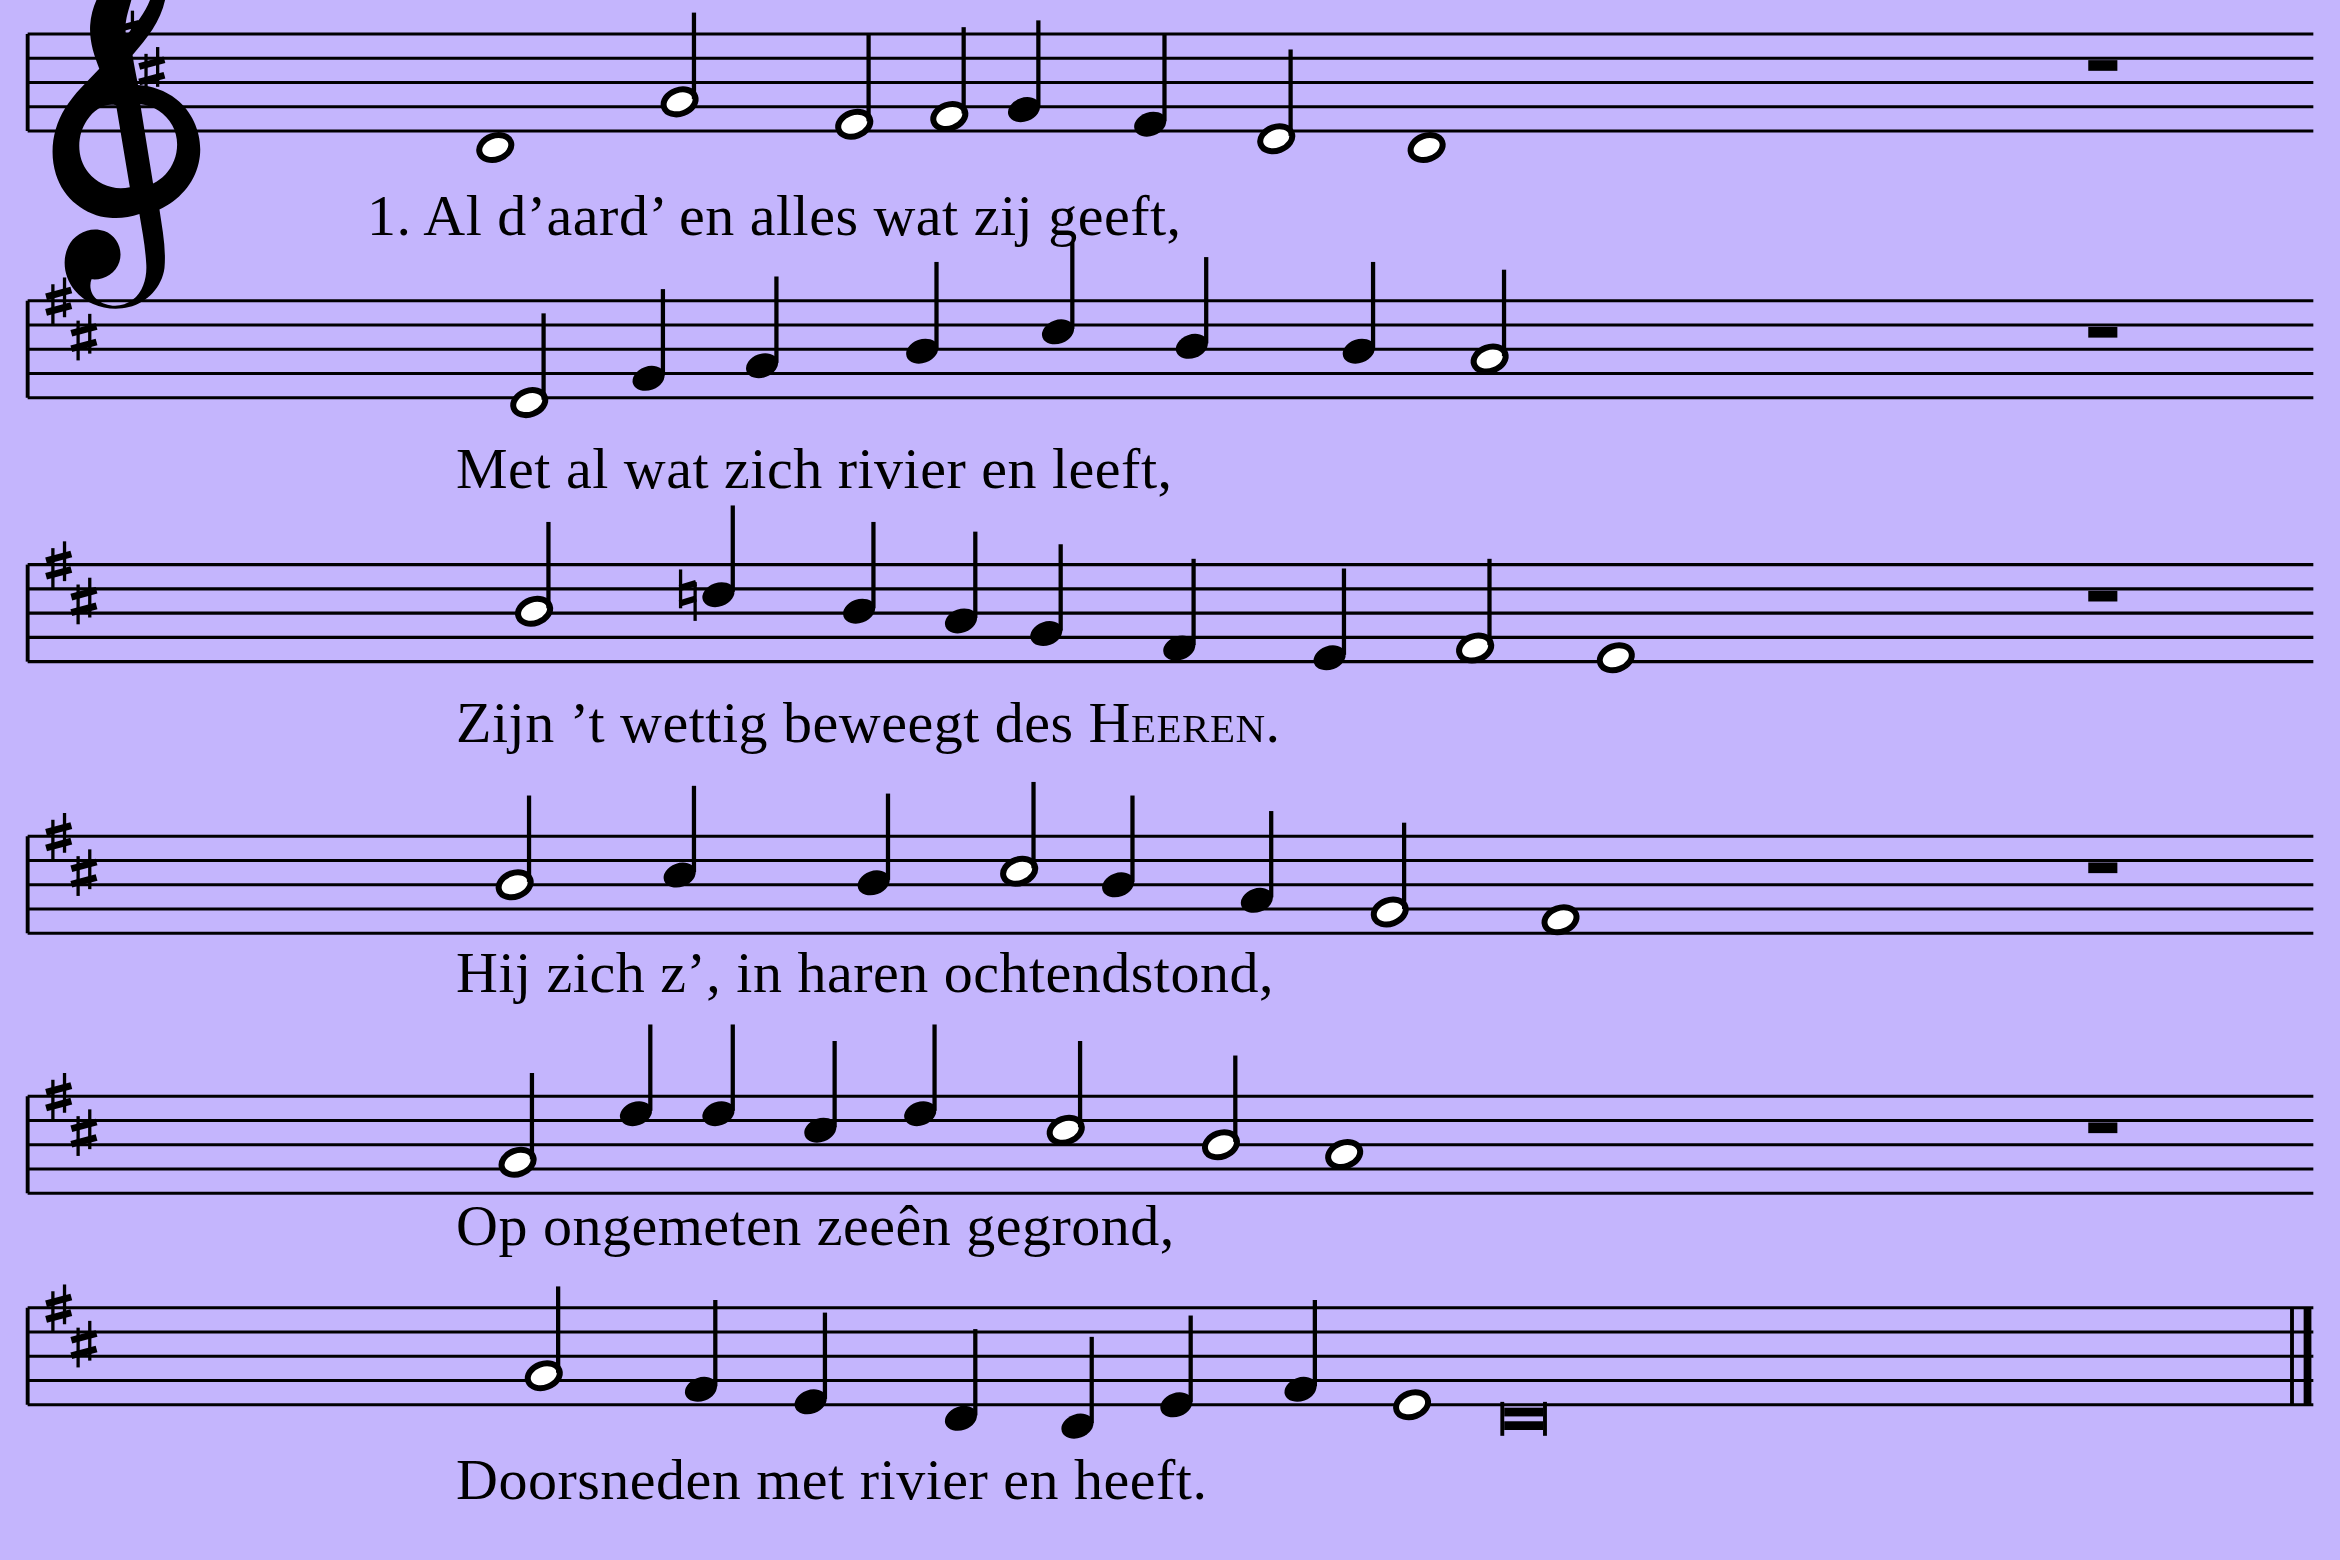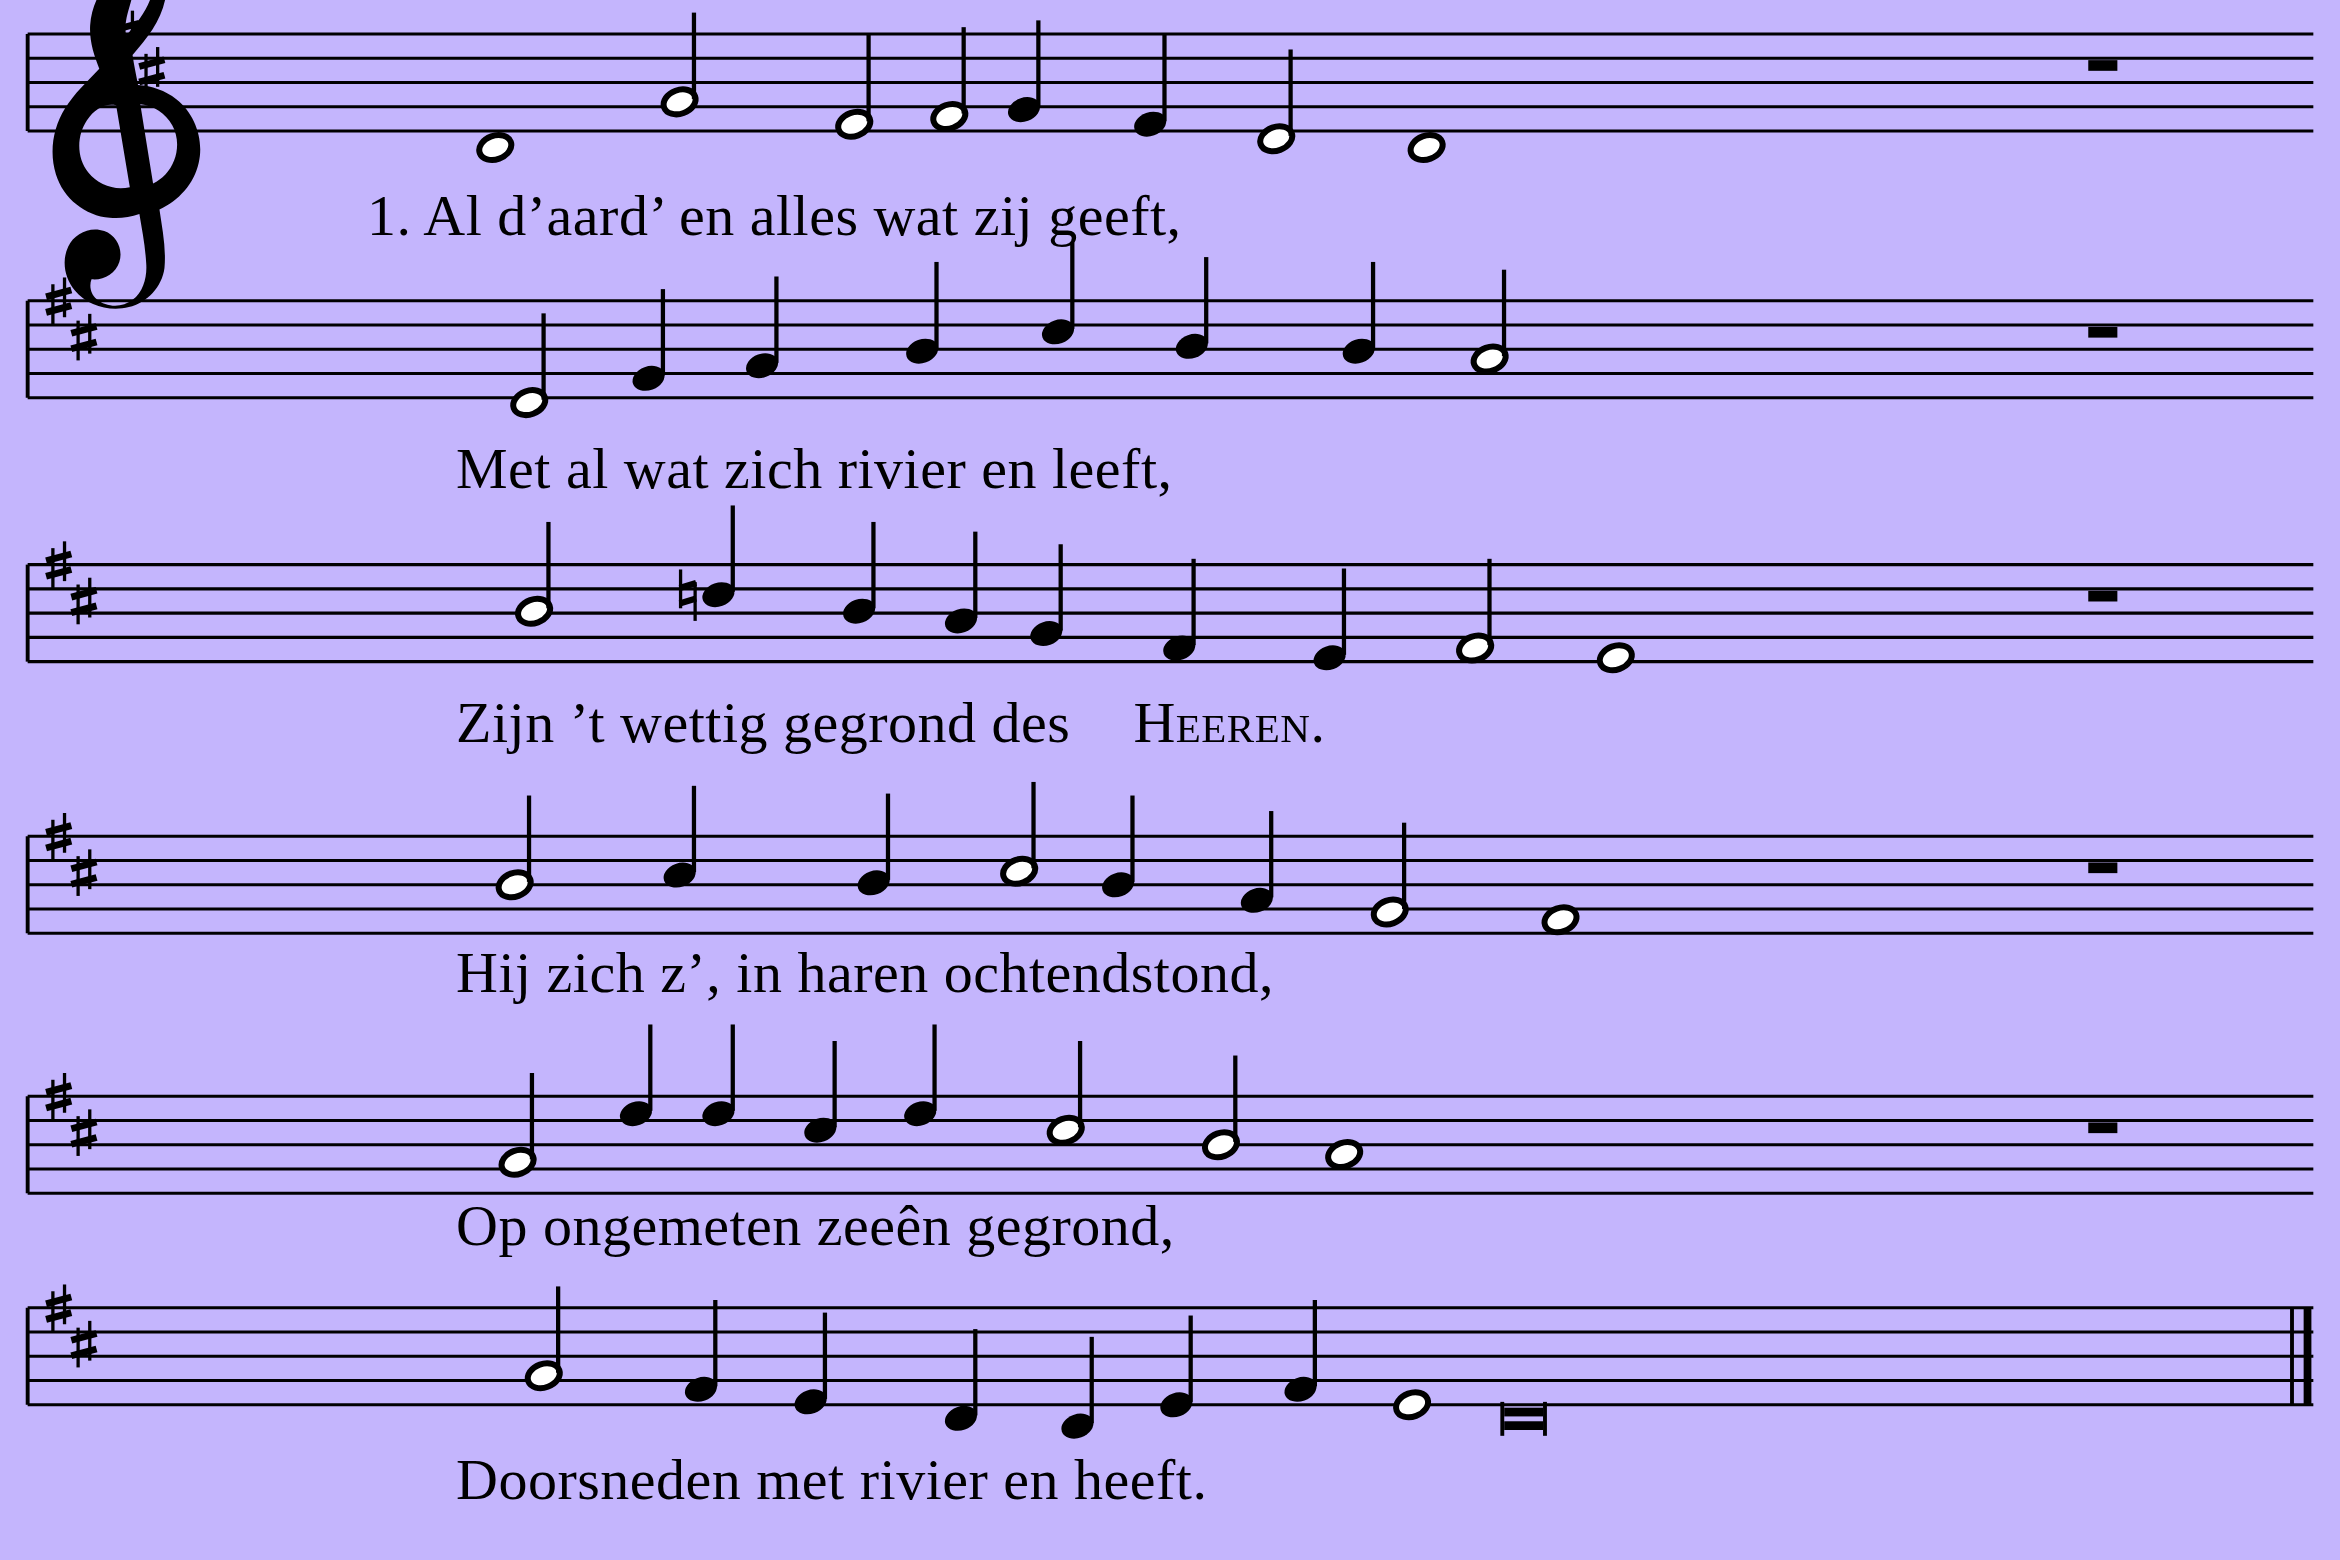--- a/index.html
+++ b/index.html
@@ -27,21 +27,20 @@
     white-space: nowrap;
   }
   .lyric-line {
     position: absolute;
     left: 0;
     width: 2341px;
     text-align: left;
   }
   .smallcaps {
     font-variant: small-caps;
-    margin-left: 48px;
   }
   svg { display: block; }
 </style>
 </head>
 <body>
 
 <div id="sheet">
   <svg id="score" width="2341" height="1560" viewBox="0 0 2412 1608" xmlns="http://www.w3.org/2000/svg">
       <g>
         <line x1="28" y1="35" x2="2384" y2="35" stroke="#000" stroke-width="3.2"></line>
@@ -396,18 +395,18 @@
           <line x1="1548" y1="1445" x2="1548" y2="1480" stroke="#000" stroke-width="4"></line>
           <line x1="1592" y1="1445" x2="1592" y2="1480" stroke="#000" stroke-width="4"></line>
         </g>
         <line x1="2362" y1="1348" x2="2362" y2="1448" stroke="#000" stroke-width="4"></line>
         <line x1="2378" y1="1348" x2="2378" y2="1448" stroke="#000" stroke-width="8"></line>
       </g>
     </svg>
 
   <div class="lyric lyric-line" style="top: 182px; padding-left: 367px;"><span>1. Al d’aard’ en alles wat zij geeft,</span></div>
   <div class="lyric lyric-line" style="top: 435px; padding-left: 456px;"><span>Met al wat zich rivier en leeft,</span></div>
-  <div class="lyric lyric-line" style="top: 689px; padding-left: 456px;"><span>Zijn ’t wettig gegrond des </span><span class="smallcaps">Heeren</span><span>.</span></div>
+  <div class="lyric lyric-line" style="top: 689px; padding-left: 456px;"><span>Zijn ’t wettig beweegt des </span><span class="smallcaps">Heeren</span><span>.</span></div>
   <div class="lyric lyric-line" style="top: 939px; padding-left: 456px;"><span>Hij zich z’, in haren ochtendstond,</span></div>
   <div class="lyric lyric-line" style="top: 1192px; padding-left: 456px;"><span>Op ongemeten zeeên gegrond,</span></div>
   <div class="lyric lyric-line" style="top: 1446px; padding-left: 456px;"><span>Doorsneden met rivier en heeft.</span></div>
 </div>
 
 
 </body></html>

